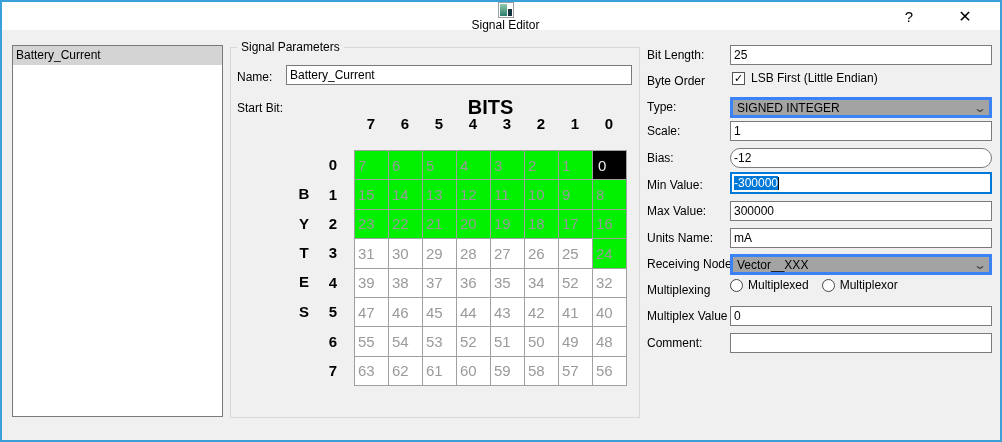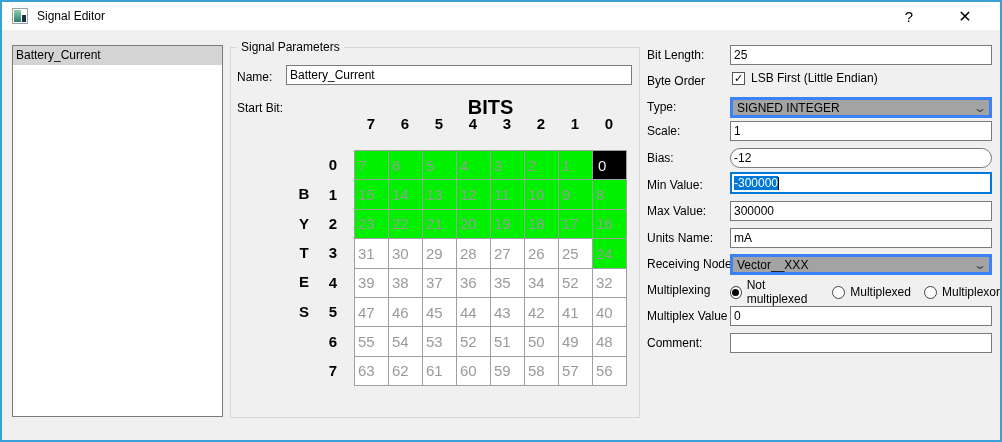--- a/index.html
+++ b/index.html
@@ -2,21 +2,21 @@
 <html><head>
 <meta charset="utf-8">
 <style>
   html,body{margin:0;padding:0;background:#cfd8dc;}
   .window{
     position:relative;width:1002px;height:442px;box-sizing:border-box;
     border:2px solid #3aa0d8;background:#f0f0f0;overflow:hidden;
     font-family:"Liberation Sans",sans-serif;font-size:12px;color:#000;
   }
   
-  .titlebar{position:absolute;left:0;top:0;right:0;height:28px;background:#fff;display:flex;align-items:center;}
+  .titlebar{position:absolute;left:0;top:0;right:0;height:28px;background:#fff;display:flex;align-items:center;flex-direction:column;}
   .app-icon{position:relative;width:16px;height:16px;margin-left:10px;border:1px solid #98a0a4;background:#fff;box-sizing:border-box;flex:0 0 auto;}
   .app-icon .ic-l{position:absolute;left:1px;top:1px;bottom:1px;width:7px;background:linear-gradient(#8fccab,#2e7d6e);}
   .app-icon .ic-r{position:absolute;right:1px;top:6px;bottom:1px;width:4px;background:#16323f;}
   .title{margin-left:9px;}
   .tb-btn{position:absolute;top:0;width:42px;height:28px;display:flex;align-items:center;justify-content:center;font-size:15px;cursor:default;}
   .tb-help{right:70px;}
   .tb-close{right:14px;font-size:16px;}
   
   .listbox{position:absolute;left:10px;top:43px;width:211px;height:372px;background:#fff;border:1px solid #7a7a7a;box-sizing:border-box;overflow:hidden;}
   .list-item{height:19px;line-height:19px;padding-left:3px;}
@@ -220,26 +220,20 @@
   <input class="fld" style="top: 226px;" value="mA">
 
   <div class="lbl" style="left:645px;top:255px;">Receiving Node:</div>
   <div class="combo" style="top:252px;">
     <span>Vector__XXX</span>
     <span class="chev">⌄</span>
   </div>
 
   <div class="lbl" style="left:645px;top:281px;">Multiplexing</div>
   <div class="radios">
-      <div class="radio-opt checked">
-        <span class="radio">
-          <span class="dot"></span>
-        </span>
-        <span>Not multiplexed</span>
-      </div>
       <div class="radio-opt">
         <span class="radio">
           <span class="dot"></span>
         </span>
         <span>Multiplexed</span>
       </div>
       <div class="radio-opt">
         <span class="radio">
           <span class="dot"></span>
         </span>

